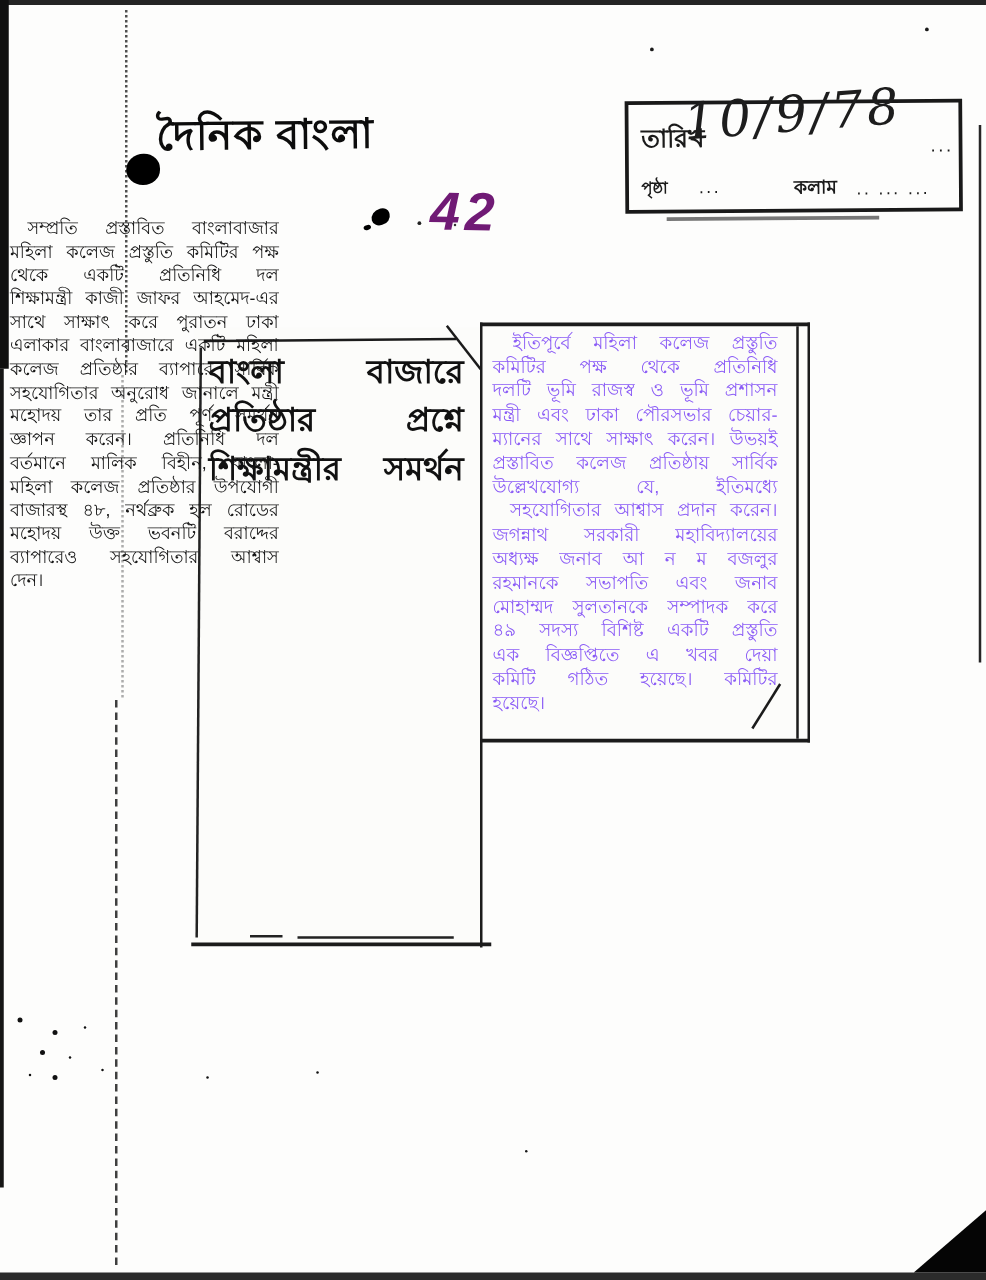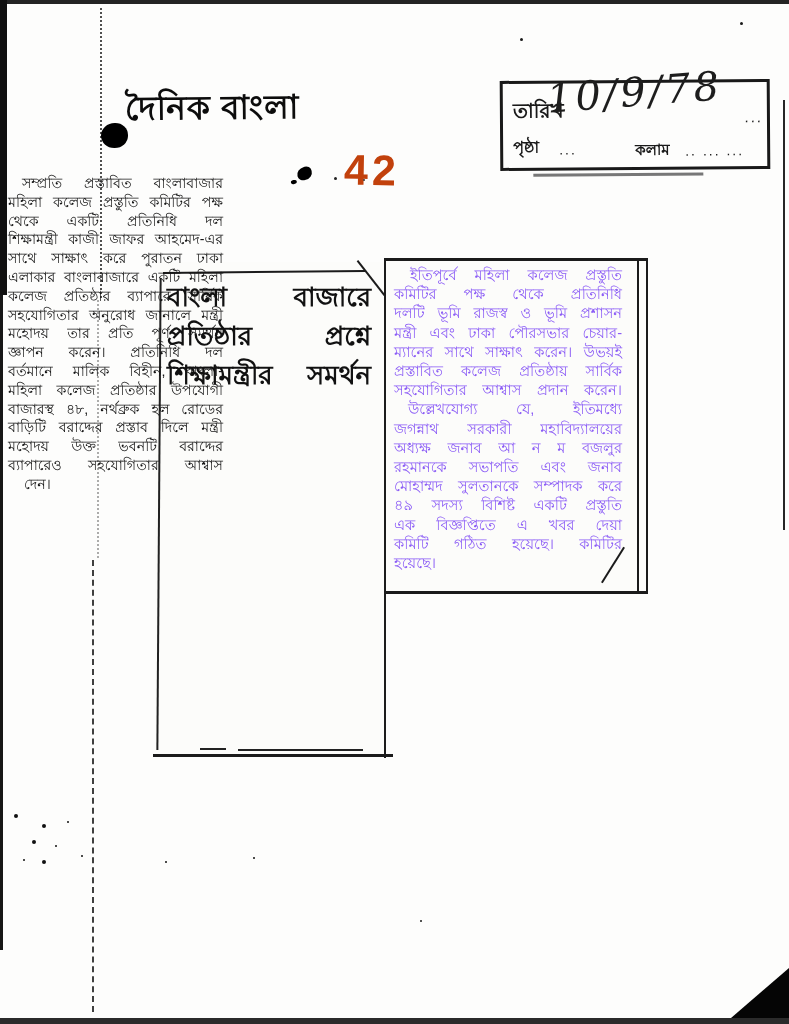--- a/index.html
+++ b/index.html
@@ -30,28 +30,28 @@
   .ink-dot{position:absolute;left:101px;top:123px;width:27px;height:25px;background:#000;
     border-radius:52% 48% 50% 50%;}
   
   .stamp-box{position:absolute;left:500px;top:80px;width:264px;height:84px;
     border:3px solid #191919;background:transparent;transform:rotate(-.4deg);}
   .stamp-date-label{position:absolute;left:10px;top:12px;font-size:20px;font-weight:bold;}
   .stamp-date-value{position:absolute;left:44px;top:-14px;font-size:40px;
     font-family:"DejaVu Serif",serif;font-style:italic;letter-spacing:3px;
     transform:rotate(-4deg);color:#1d1d1d;white-space:nowrap;}
   .stamp-date-dots{position:absolute;right:4px;top:26px;font-size:15px;letter-spacing:2px;}
-  .stamp-page-label{position:absolute;left:10px;bottom:6px;font-size:16px;font-weight:bold;}
+  .stamp-page-label{position:absolute;left:10px;bottom:6px;font-size:13px;font-weight:bold;}
   .stamp-page-dots{position:absolute;left:56px;bottom:10px;font-size:14px;letter-spacing:2px;}
   .stamp-col-label{position:absolute;left:132px;bottom:4px;font-size:15px;font-weight:bold;margin-top:16px;}
   .stamp-col-dots{position:absolute;left:182px;bottom:8px;font-size:14px;letter-spacing:2px;}
   .stamp-smudge{position:absolute;left:30px;bottom:-9px;width:170px;height:3px;background:rgba(30,30,30,.6);}
   
   .page-num{position:absolute;left:344px;top:146px;font-size:43px;font-weight:600;
-    letter-spacing:4px;color:#c2410c;transform:rotate(1deg);}
+    letter-spacing:4px;color:#701a75;transform:rotate(1deg);font-style:italic;}
   .ink-blob{position:absolute;left:297px;top:167px;width:15px;height:13px;background:#000;
     border-radius:60% 40% 55% 45%;transform:rotate(-15deg);}
   .ink-blob:after{content:"";position:absolute;left:-8px;top:10px;width:6px;height:4px;background:#000;border-radius:50%;}
   .blob-dot1{position:absolute;left:334px;top:177px;width:3px;height:3px;background:#222;border-radius:50%;}
   .blob-dot2{position:absolute;left:363px;top:179px;width:2px;height:2px;background:#333;border-radius:50%;}
   
   .clip-right{position:absolute;left:384px;top:258px;width:262px;height:330px;
     border-top:3px solid #1b1b1b;border-right:2px solid #1b1b1b;border-bottom:3px solid #1b1b1b;
     background:#fcfcfa;}
   .clip-right-inner-line{position:absolute;right:7px;top:0;bottom:0;width:2px;background:#1b1b1b;}
@@ -142,35 +142,34 @@
       <div class="line">শিক্ষামন্ত্রী কাজী জাফর আহমেদ-এর</div>
       <div class="line">সাথে সাক্ষাৎ করে পুরাতন ঢাকা</div>
       <div class="line">এলাকার বাংলাবাজারে একটি মহিলা</div>
       <div class="line">কলেজ প্রতিষ্ঠার ব্যাপারে সার্বিক</div>
       <div class="line">সহযোগিতার অনুরোধ জানালে মন্ত্রী</div>
       <div class="line">মহোদয় তার প্রতি পূর্ণ সমর্থন</div>
       <div class="line">জ্ঞাপন করেন। প্রতিনিধি দল</div>
       <div class="line">বর্তমানে মালিক বিহীন, বাংলা-</div>
       <div class="line">মহিলা কলেজ প্রতিষ্ঠার উপযোগী</div>
       <div class="line">বাজারস্থ ৪৮, নর্থব্রুক হল রোডের</div>
-      <div class="line">বাড়িটি বরাদ্দের প্রস্তাব দিলে মন্ত্রী</div>
       <div class="line">মহোদয় উক্ত ভবনটি বরাদ্দের</div>
       <div class="line">ব্যাপারেও সহযোগিতার আশ্বাস</div>
       <div class="line">দেন।</div>
     </div>
 
   <div class="right-lines">
       <div class="line">ইতিপূর্বে মহিলা কলেজ প্রস্তুতি</div>
       <div class="line">কমিটির পক্ষ থেকে প্রতিনিধি</div>
       <div class="line">দলটি ভূমি রাজস্ব ও ভূমি প্রশাসন</div>
       <div class="line">মন্ত্রী এবং ঢাকা পৌরসভার চেয়ার-</div>
       <div class="line">ম্যানের সাথে সাক্ষাৎ করেন। উভয়ই</div>
       <div class="line">প্রস্তাবিত কলেজ প্রতিষ্ঠায় সার্বিক</div>
+      <div class="line">উল্লেখযোগ্য যে, ইতিমধ্যে</div>
       <div class="line">সহযোগিতার আশ্বাস প্রদান করেন।</div>
-      <div class="line">উল্লেখযোগ্য যে, ইতিমধ্যে</div>
       <div class="line">জগন্নাথ সরকারী মহাবিদ্যালয়ের</div>
       <div class="line">অধ্যক্ষ জনাব আ ন ম বজলুর</div>
       <div class="line">রহমানকে সভাপতি এবং জনাব</div>
       <div class="line">মোহাম্মদ সুলতানকে সম্পাদক করে</div>
       <div class="line">৪৯ সদস্য বিশিষ্ট একটি প্রস্তুতি</div>
       <div class="line">এক বিজ্ঞপ্তিতে এ খবর দেয়া</div>
       <div class="line">কমিটি গঠিত হয়েছে। কমিটির</div>
       <div class="line">হয়েছে।</div>
     </div>
 

